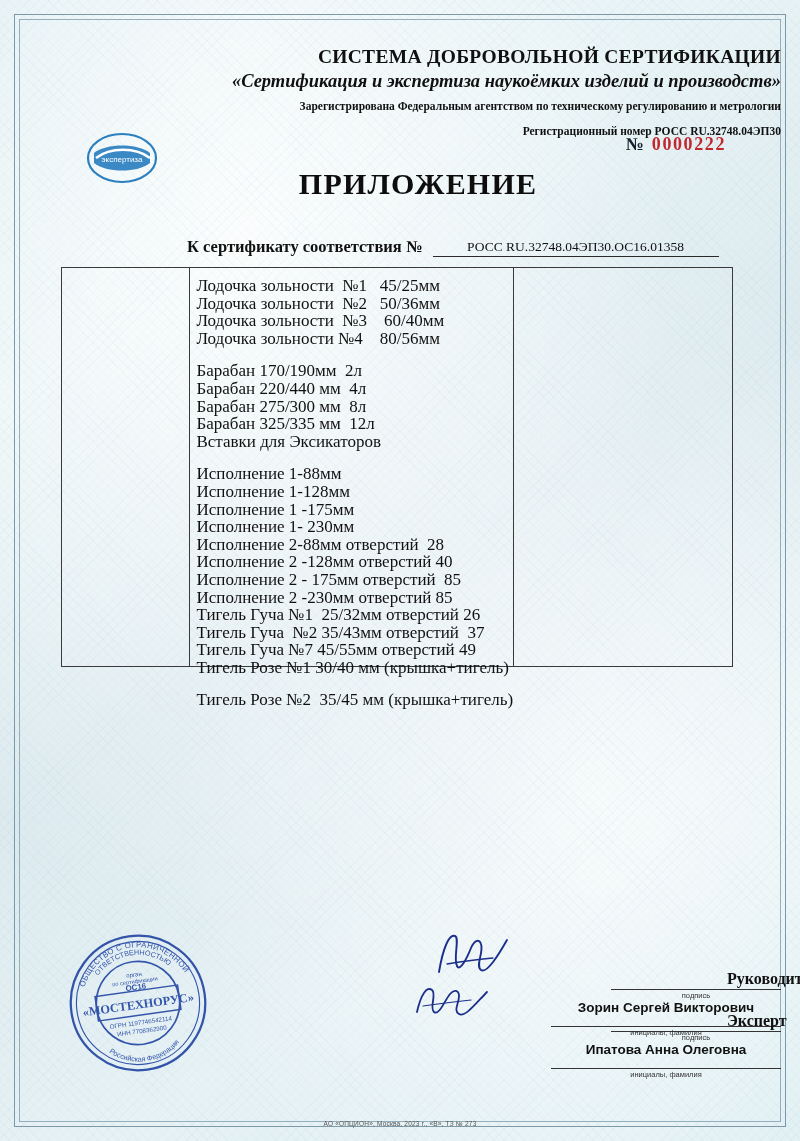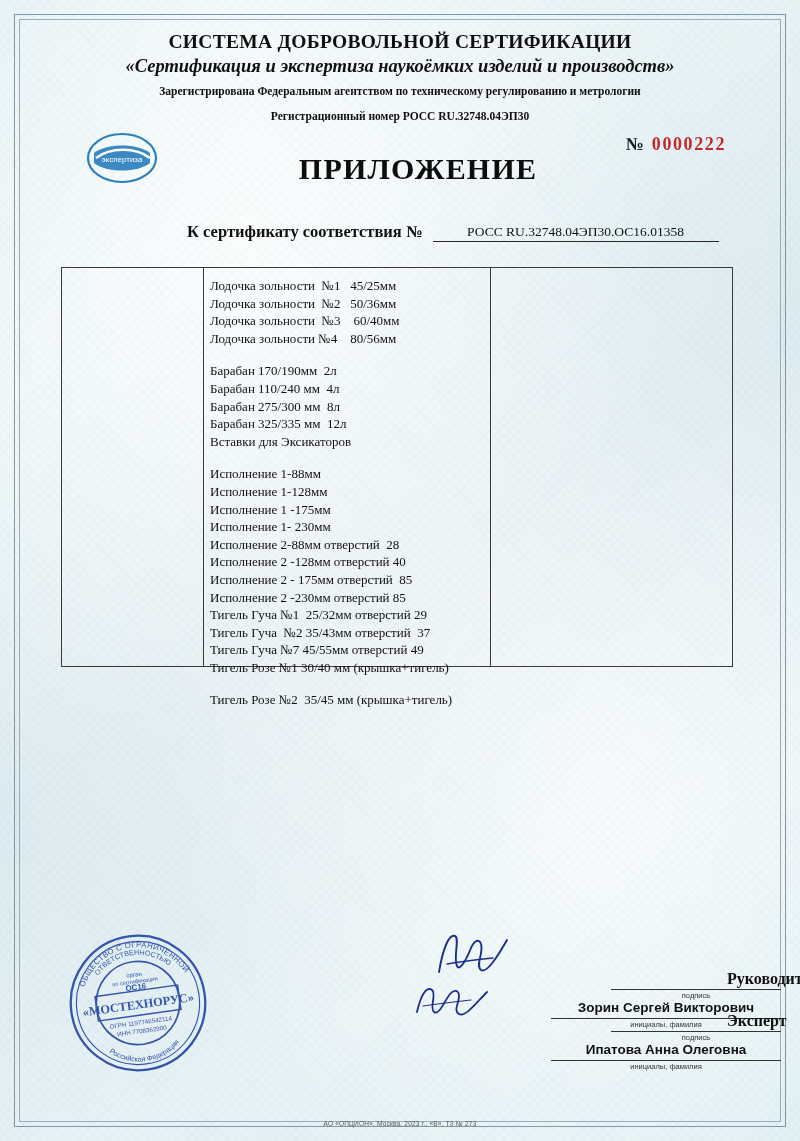--- a/index.html
+++ b/index.html
@@ -57,22 +57,22 @@
   .content {
     position: absolute;
     left: 19px;
     top: 19px;
     right: 19px;
     bottom: 19px;
   }
 
   
   .header {
-    text-align: center;
-    padding-top: 12px;
+    text-align: right;
+    padding-top: 27px;
   }
   .hdr-line1 {
     font-size: 19.5px;
     letter-spacing: 0.3px;
     font-weight: bold;
     color: #101010;
   }
   .hdr-line2 {
     font-size: 18.5px;
     font-weight: bold;
@@ -156,21 +156,21 @@
     height: 400px;
     border: 1px solid #3a3a3a;
     box-sizing: border-box;
     display: flex;
   }
   .col-left { width: 142px; border-right: 1px solid #3a3a3a; box-sizing: border-box; }
   .col-mid { flex: 1; box-sizing: border-box; padding: 9px 0 0 6px; }
   .col-right { width: 242px; border-left: 1px solid #3a3a3a; box-sizing: border-box; }
 
   .item-line {
-    font-size: 13px;
+    font-size: 17px;
     line-height: 17.6px;
     color: #111;
     white-space: pre;
   }
   .item-gap { height: 15px; }
 
   
   .sig-area {
     position: absolute;
     left: 0;
@@ -215,21 +215,21 @@
   .sig-name {
     width: 230px;
     margin-left: 24px;
     text-align: center;
     position: relative;
   }
   .sig-name .nm {
     font-size: 13.5px;
     font-weight: bold;
     font-family: "Liberation Sans", sans-serif;
-    padding-bottom: 2px;
+    padding-bottom: 10px;
   }
   .sig-name .rule {
     border-bottom: 1px solid #333;
     height: 1px;
     width: 100%;
   }
   .sig-name .cap {
     font-size: 7.5px;
     color: #333;
     margin-top: 1px;
@@ -315,34 +315,34 @@
 
     <div class="table-wrap">
       <div class="col-left"></div>
       <div class="col-mid">
         <div class="item-line">Лодочка зольности  №1   45/25мм</div>
         <div class="item-line">Лодочка зольности  №2   50/36мм</div>
         <div class="item-line">Лодочка зольности  №3    60/40мм</div>
         <div class="item-line">Лодочка зольности №4    80/56мм</div>
         <div class="item-gap"></div>
         <div class="item-line">Барабан 170/190мм  2л</div>
-        <div class="item-line">Барабан 110/240 мм  4л</div>
+        <div class="item-line">Барабан 220/440 мм  4л</div>
         <div class="item-line">Барабан 275/300 мм  8л</div>
         <div class="item-line">Барабан 325/335 мм  12л</div>
         <div class="item-line">Вставки для Эксикаторов</div>
         <div class="item-gap"></div>
         <div class="item-line">Исполнение 1-88мм</div>
         <div class="item-line">Исполнение 1-128мм</div>
         <div class="item-line">Исполнение 1 -175мм</div>
         <div class="item-line">Исполнение 1- 230мм</div>
         <div class="item-line">Исполнение 2-88мм отверстий  28</div>
         <div class="item-line">Исполнение 2 -128мм отверстий 40</div>
         <div class="item-line">Исполнение 2 - 175мм отверстий  85</div>
         <div class="item-line">Исполнение 2 -230мм отверстий 85</div>
-        <div class="item-line">Тигель Гуча №1  25/32мм отверстий 29</div>
+        <div class="item-line">Тигель Гуча №1  25/32мм отверстий 26</div>
         <div class="item-line">Тигель Гуча  №2 35/43мм отверстий  37</div>
         <div class="item-line">Тигель Гуча №7 45/55мм отверстий 49</div>
         <div class="item-line">Тигель Розе №1 30/40 мм (крышка+тигель)</div>
         <div class="item-gap"></div>
         <div class="item-line">Тигель Розе №2  35/45 мм (крышка+тигель)</div>
       </div>
       <div class="col-right"></div>
     </div>
 
     <div class="sig-area">

